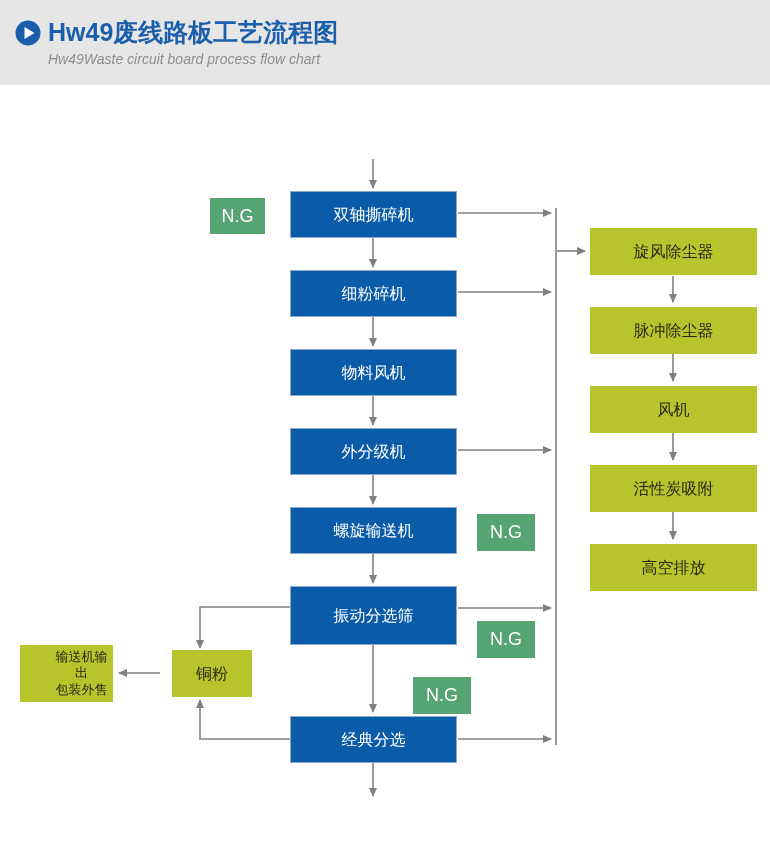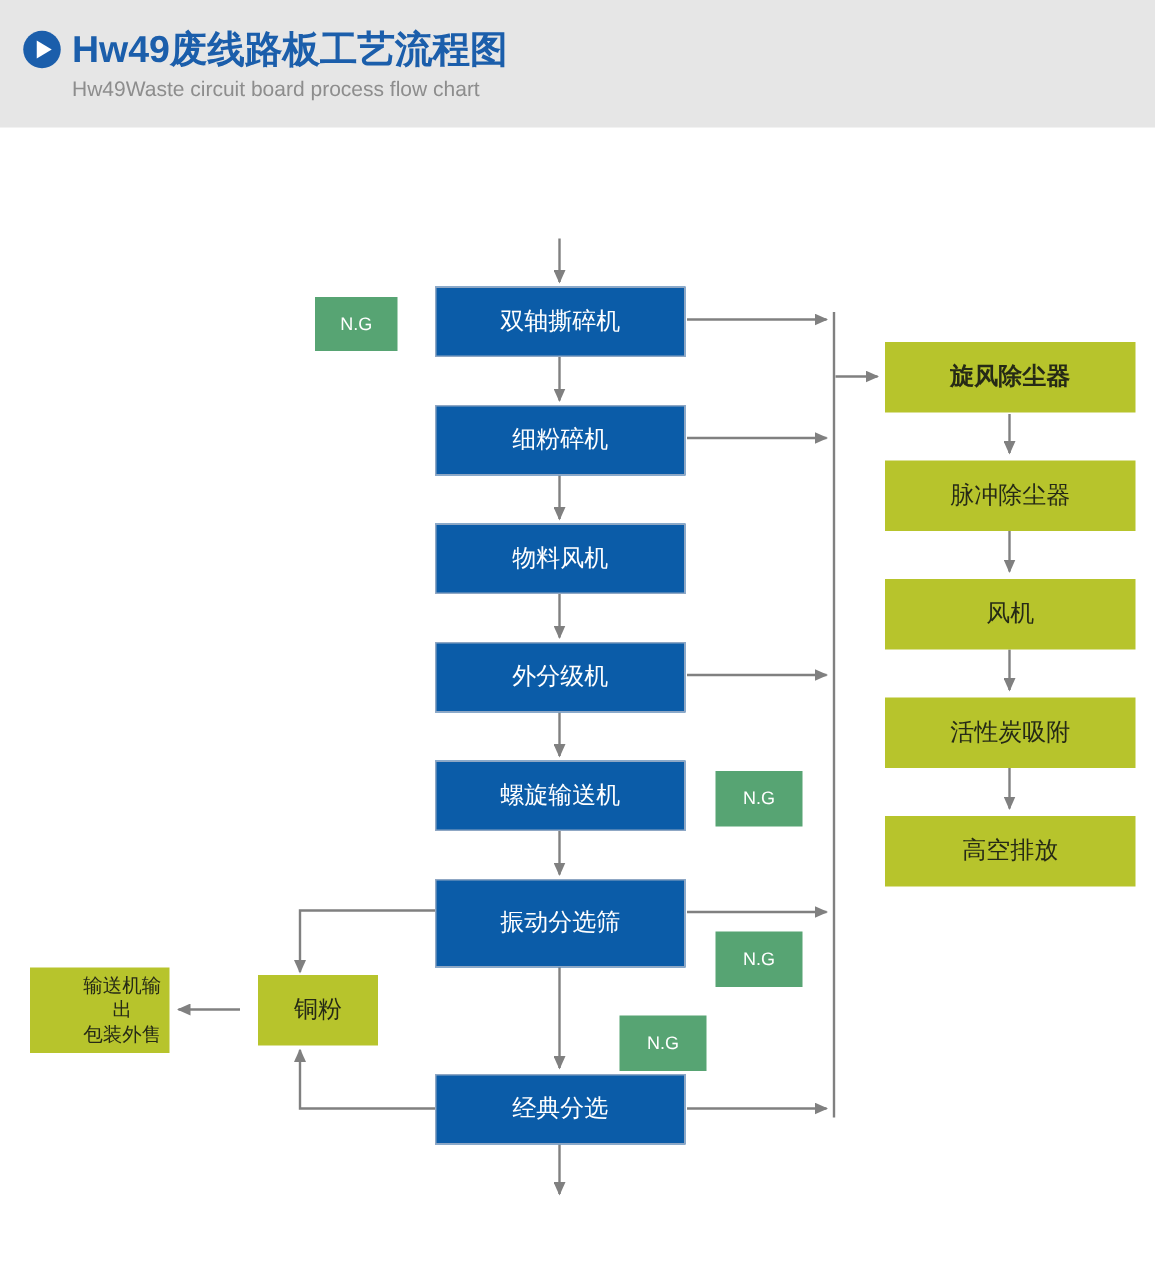--- a/index.html
+++ b/index.html
@@ -44,20 +44,21 @@
     letter-spacing: 0px;
     white-space: nowrap;
   }
   .title-en {
     position: absolute;
     left: 48px;
     top: 51px;
     font-size: 14px;
     color: #8d8d8d;
     white-space: nowrap;
+    font-style: italic;
   }
 
   
   #wires {
     position: absolute;
     left: 0;
     top: 0;
     width: 770px;
     height: 852px;
   }
@@ -84,21 +85,21 @@
     font-size: 16px;
   }
   .node-olive-small {
     background: #b7c42c;
     color: #262a16;
     font-size: 13px;
   }
   .node-ng {
     background: #57a473;
     color: #ffffff;
-    font-size: 12px;
+    font-size: 18px;
   }
 </style>
 </head>
 <body>
 
 <div id="page">
 
   <div class="header-band"></div>
 
   <svg class="play-icon" viewBox="0 0 26 26">
@@ -172,21 +173,21 @@
 
   <div class="node node-blue" style="left:290px; top:586px; width:167px; height:59px;">
     <span>振动分选筛</span>
   </div>
 
   <div class="node node-blue" style="left:290px; top:716px; width:167px; height:47px;">
     <span>经典分选</span>
   </div>
 
 
-  <div class="node node-olive" style="left:590px; top:228px; width:167px; height:47px;font-weight:bold;">
+  <div class="node node-olive" style="left:590px; top:228px; width:167px; height:47px;">
     <span>旋风除尘器</span>
   </div>
 
   <div class="node node-olive" style="left:590px; top:307px; width:167px; height:47px;justify-content:center;">
     <span>脉冲除尘器</span>
   </div>
 
   <div class="node node-olive" style="left:590px; top:386px; width:167px; height:47px;">
     <span>风机</span>
   </div>

